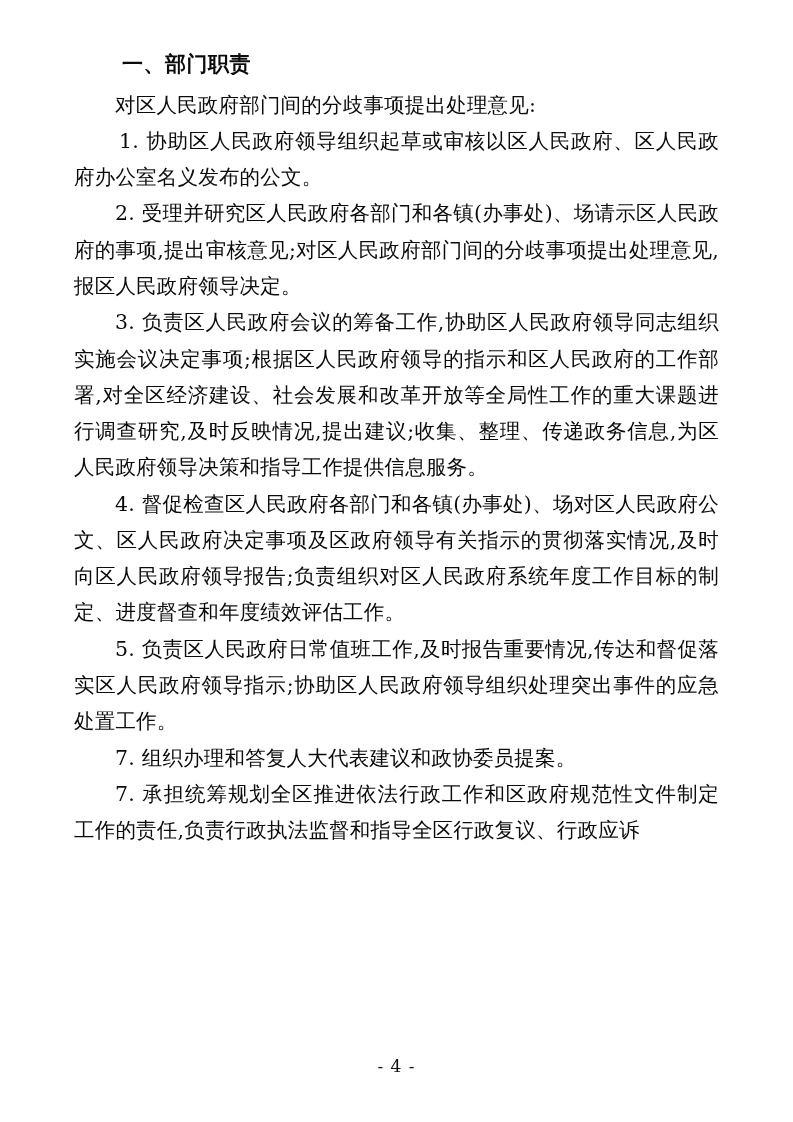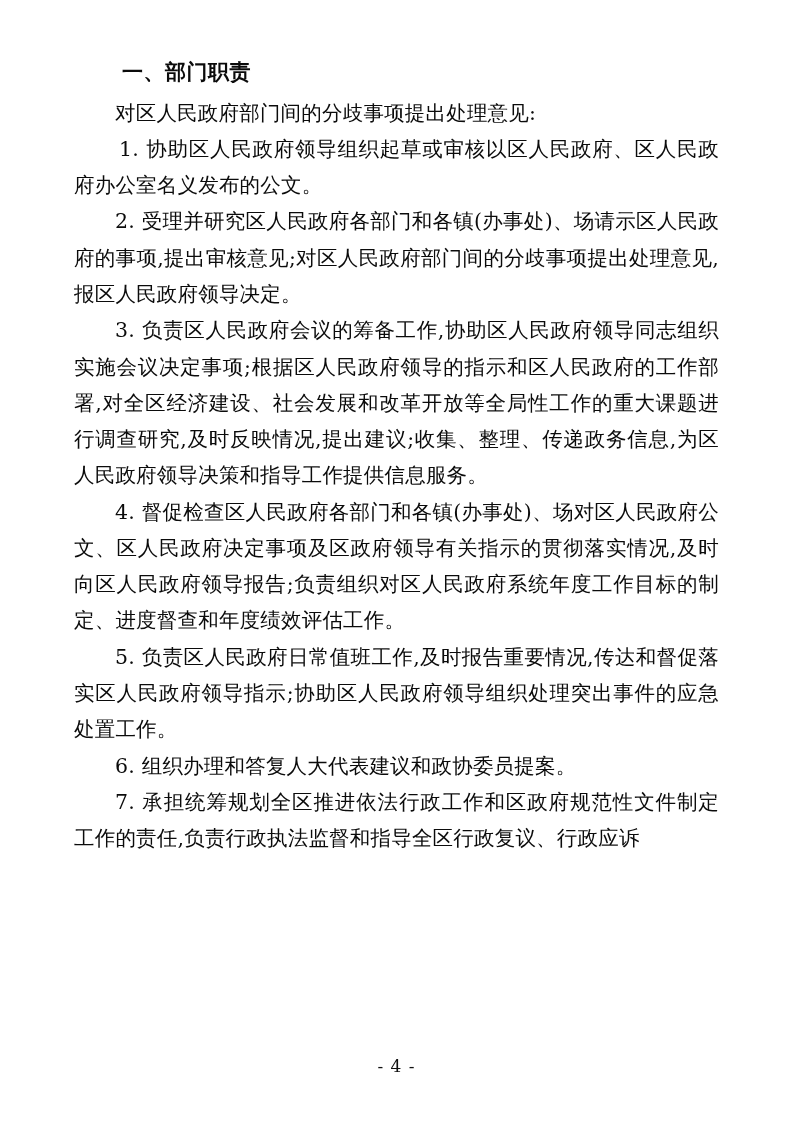--- a/index.html
+++ b/index.html
@@ -20,21 +20,21 @@
     left: 0;
     top: 0;
     width: 793px;
     height: 1122px;
     box-sizing: border-box;
     padding: 48px 74px 40px 74px;
   }
   .doc-body {
     position: relative;
     width: 645px;
-    margin: 8px auto;
+    margin: 0 auto;
   }
   .section-heading {
     font-size: 21px;
     font-weight: bold;
     line-height: 1.55;
     margin: 0 0 6px 0;
     padding-left: 48px;
     letter-spacing: 0.5px;
   }
   p.para {
@@ -75,20 +75,20 @@
     <p class="para tight-indent">1. 协助区人民政府领导组织起草或审核以区人民政府、区人民政府办公室名义发布的公文。</p>
 
     <p class="para">2. 受理并研究区人民政府各部门和各镇(办事处)、场请示区人民政府的事项,提出审核意见;对区人民政府部门间的分歧事项提出处理意见,报区人民政府领导决定。</p>
 
     <p class="para">3. 负责区人民政府会议的筹备工作,协助区人民政府领导同志组织实施会议决定事项;根据区人民政府领导的指示和区人民政府的工作部署,对全区经济建设、社会发展和改革开放等全局性工作的重大课题进行调查研究,及时反映情况,提出建议;收集、整理、传递政务信息,为区人民政府领导决策和指导工作提供信息服务。</p>
 
     <p class="para">4. 督促检查区人民政府各部门和各镇(办事处)、场对区人民政府公文、区人民政府决定事项及区政府领导有关指示的贯彻落实情况,及时向区人民政府领导报告;负责组织对区人民政府系统年度工作目标的制定、进度督查和年度绩效评估工作。</p>
 
     <p class="para">5. 负责区人民政府日常值班工作,及时报告重要情况,传达和督促落实区人民政府领导指示;协助区人民政府领导组织处理突出事件的应急处置工作。</p>
 
-    <p class="para">6. 组织办理和答复人大代表建议和政协委员提案。</p>
+    <p class="para">7. 组织办理和答复人大代表建议和政协委员提案。</p>
 
     <p class="para">7. 承担统筹规划全区推进依法行政工作和区政府规范性文件制定工作的责任,负责行政执法监督和指导全区行政复议、行政应诉</p>
 
   </div>
 
   <div class="footer">- 4 -</div>
 </div>
 
 </body></html>

